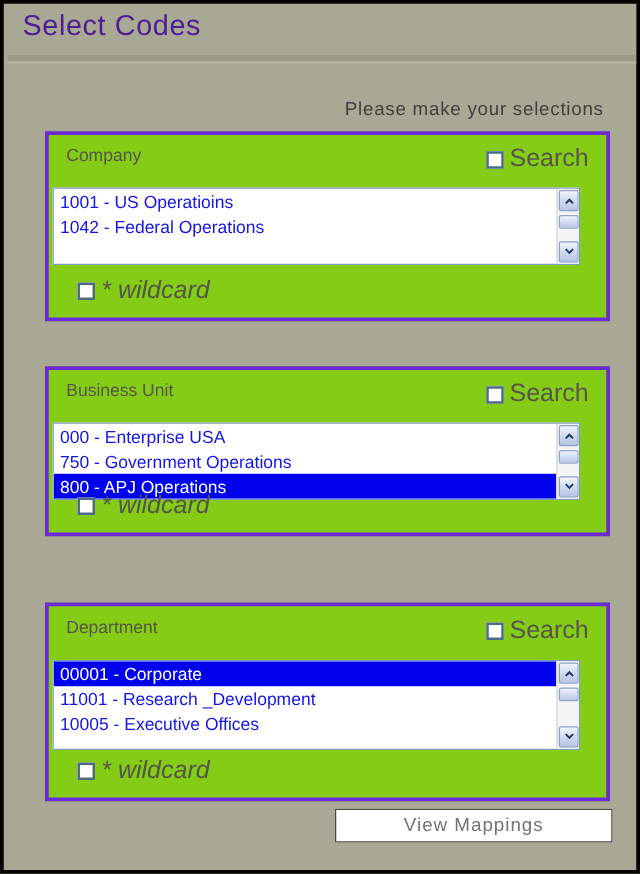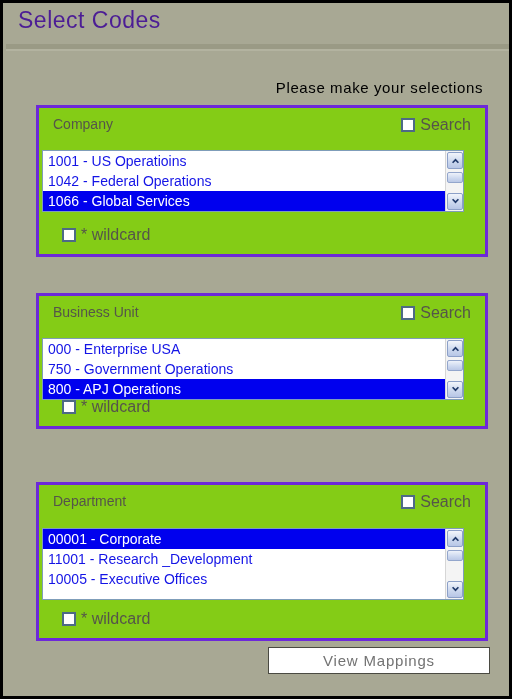--- a/index.html
+++ b/index.html
@@ -58,21 +58,21 @@
     height: 2px;
     background: #b3b3a0;
   }
 
   
   .instruction {
     position: absolute;
     right: 26px;
     top: 76px;
     font-size: 15px;
-    color: #000000;
+    color: #404040;
     letter-spacing: 0.6px;
     white-space: nowrap;
   }
 
   
   .panel {
     position: absolute;
     left: 33px;
     width: 452px;
     background: #84cc16;
@@ -94,33 +94,33 @@
 
   
   .cb-row {
     position: absolute;
     display: flex;
     align-items: center;
     gap: 5px;
     white-space: nowrap;
   }
   .cb-search { right: 14px; top: 8px; }
-  .cb-wild   { left: 23px; bottom: 10px; }
+  .cb-wild   { left: 23px; bottom: 10px; font-style: italic; }
 
   .checkbox {
     width: 14px;
     height: 14px;
     background: #ffffff;
     border: 2px solid #4d6a86;
     box-sizing: border-box;
     flex: 0 0 auto;
     display: block;
   }
   .cb-text {
-    font-size: 16px;
+    font-size: 20px;
     color: #55554a;
     text-align: right;
   }
 
   
   .listbox {
     position: absolute;
     left: 3px;
     width: 422px;
     background: #ffffff;
@@ -229,21 +229,20 @@
 
     <div class="cb-row cb-search">
       <span class="checkbox"></span>
       <span class="cb-text">Search</span>
     </div>
 
     <div class="listbox" id="list-company">
       <div class="list-items">
         <div class="list-item">1001 - US Operatioins</div>
         <div class="list-item">1042 - Federal Operations</div>
-        <div class="list-item selected">1066 - Global Services</div>
       </div>
       <div class="scrollbar">
         <div class="sb-btn sb-up">
           <span>
             <svg width="9" height="7" viewBox="0 0 9 7">
                 <path d="M1 5.2 L4.5 1.6 L8 5.2 L6.8 6.2 L4.5 3.9 L2.2 6.2 Z" fill="#203a6b"></path>
               </svg>
           </span>
         </div>
         <div class="sb-thumb"></div>

